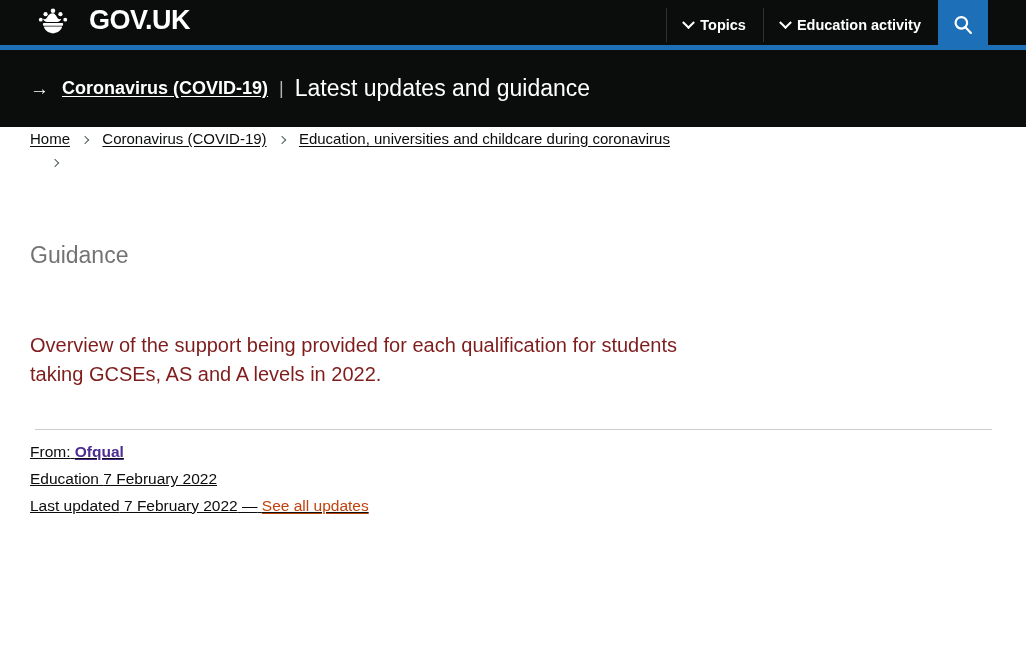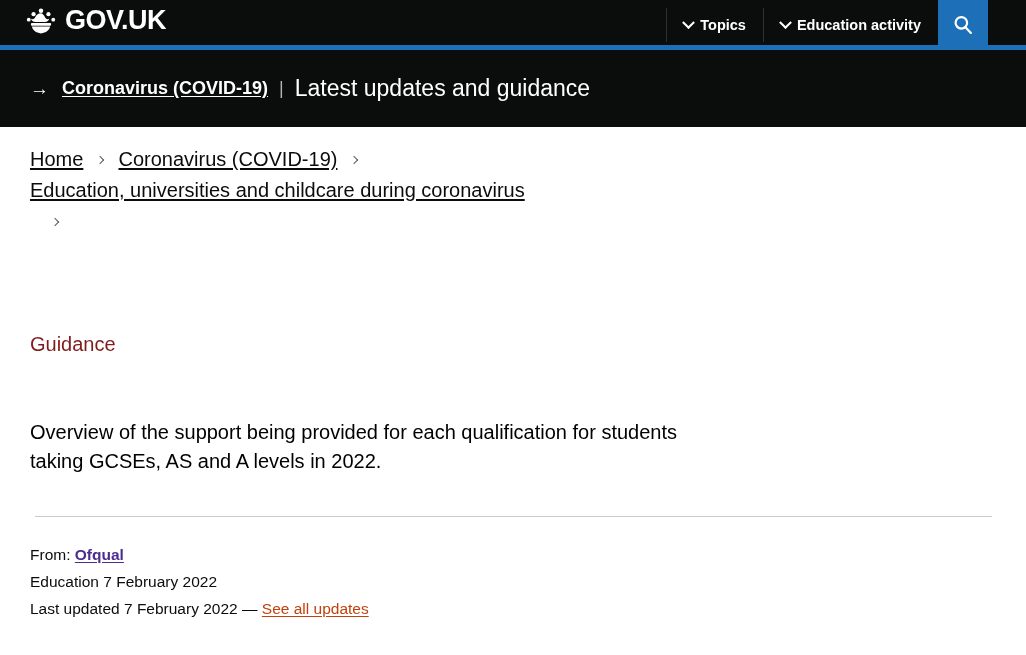--- a/index.html
+++ b/index.html
@@ -20,26 +20,27 @@
     height: 50px;
     border-bottom: 5px solid #1d70b8;
   }
   .gov-header-inner {
     position: relative;
     height: 50px;
     width: 1026px;
   }
   .logo-link {
     position: absolute;
-    left: 24px;
+    left: 36px;
     top: 7px;
     display: flex;
     align-items: flex-end;
     text-decoration: none;
     color: #ffffff;
+    gap: 12px;
   }
   .crown {
     width: 34px;
     height: 28px;
     margin-right: 7px;
     display: block;
   }
   .logo-text {
     font-size: 27px;
     font-weight: bold;
@@ -132,22 +133,21 @@
     white-space: nowrap;
   }
 
   
   .content {
     padding: 0 30px;
     position: relative;
   }
 
   .breadcrumbs {
-    padding-top: 17px;
-    font-size: 20px;
+    font-size: 15px;
     line-height: 1.55;
     color: #0b0c0c;
     max-width: 700px;
   }
   .crumb {
     color: #0b0c0c;
     text-decoration: underline;
     text-underline-offset: 1.5px;
     white-space: nowrap;
   }
@@ -157,54 +157,55 @@
     height: 6px;
     border-right: 1.5px solid #505a5f;
     border-bottom: 1.5px solid #505a5f;
     transform: rotate(-45deg);
     margin: 0 10px 1px 8px;
     vertical-align: middle;
   }
   .crumb-line2 { padding-left: 14px; }
 
   .guidance-label {
-    margin-top: 95px;
-    font-size: 20px;
-    color: #7f1d1d;
+    margin-top: 68px;
+    font-size: 23px;
+    color: #737373;
     line-height: 1.2;
   }
   .page-title {
     margin: 11px 0 0 0;
     font-size: 33px;
     font-weight: bold;
     line-height: 1.2;
     color: #0b0c0c;
     max-width: 640px;
     letter-spacing: -0.2px;
   }
   .page-summary {
     margin-top: 62px;
     font-size: 20px;
     line-height: 1.46;
-    color: #000000;
+    color: #7f1d1d;
     max-width: 660px;
   }
 
   .rule {
     margin-top: 40px;
     border: 0;
     border-top: 1px solid #c9cbcc;
     width: 957px;
   }
 
   .meta {
-    margin-top: 25px;
+    margin-top: 9px;
     font-size: 15.5px;
     line-height: 1.72;
     color: #0b0c0c;
+    text-decoration: underline;
   }
   .meta-row { white-space: nowrap; }
   .meta-label { color: #0b0c0c; }
   .link-visited {
     color: #4c2c92;
     font-weight: bold;
     text-decoration: underline;
     text-underline-offset: 2px;
   }
   .link-blue {

